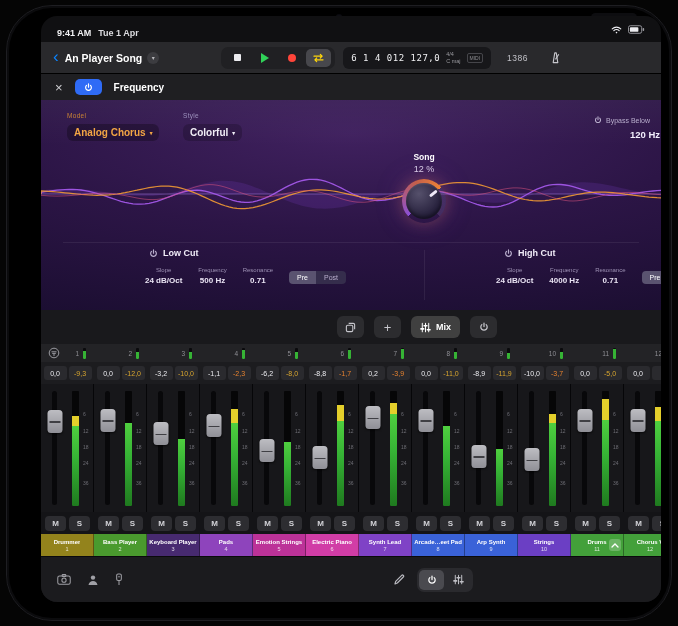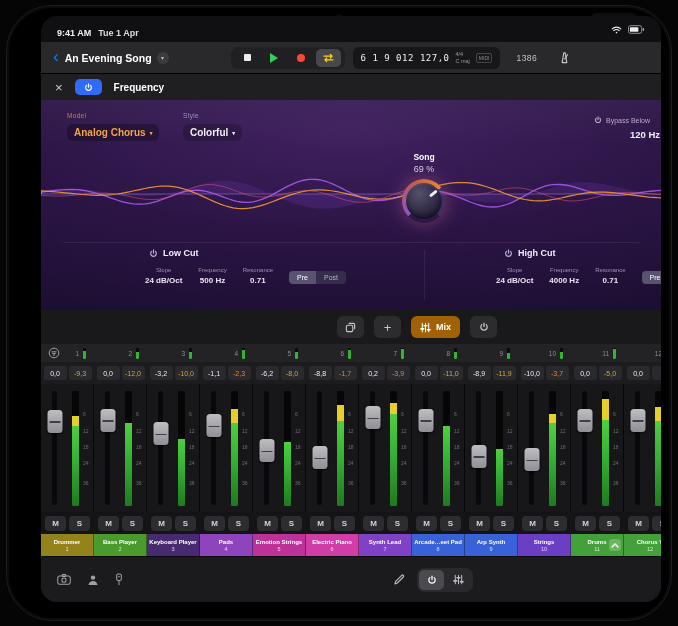--- a/index.html
+++ b/index.html
@@ -87,21 +87,21 @@
   .cp-value{font-size:8px;color:#eae4f4;font-weight:600;display:block;margin-top:3px;}
   .prepost{display:flex;margin-top:4px;}
   .pp-btn{font-size:7px;padding:3px 8px;border:none;color:#b9aecd;background:#352d4c;}
   .pp-btn.pre{border-radius:4px 0 0 4px;background:#5a5370;color:#fff;}
   .pp-btn.post{border-radius:0 4px 4px 0;}
 
   
   .mixer-toolbar{position:absolute;left:0;top:294px;width:100%;height:34px;background:#19191c;display:flex;align-items:center;justify-content:center;}
   .mt-group{display:flex;gap:10px;transform:translateX(66px);align-items:center;}
   .mt-btn{height:22px;min-width:27px;border-radius:6px;background:#2c2c2f;border:none;display:flex;align-items:center;justify-content:center;color:#c6c6cc;font-size:13px;padding:0 6px;}
-  .mix-button{display:flex;gap:5px;align-items:center;background:#a16207;padding:0 9px;font-size:9px;font-weight:600;color:#fff;}
+  .mix-button{display:flex;gap:5px;align-items:center;background:#404040;padding:0 9px;font-size:9px;font-weight:600;color:#fff;}
 
   
   .mixer-head{position:absolute;left:0;top:328px;width:100%;height:18px;background:#232326;display:flex;}
   .mx-head-cell{width:53px;flex:none;display:flex;align-items:center;justify-content:flex-end;gap:4px;padding-right:8px;}
   .mx-num{font-size:6.5px;color:#8f8f95;}
   .mini-meter{width:3px;height:11px;background:#0a0a0c;border-radius:1px;position:relative;overflow:hidden;}
   .mini-fill{position:absolute;bottom:0;left:0;width:100%;background:var(--meter-green);}
   .filter-icon-btn{position:absolute;left:7px;top:3px;background:none;border:none;padding:0;display:flex;}
 
   .mixer-values{position:absolute;left:0;top:346px;width:100%;height:22px;background:#1c1c1f;display:flex;align-items:center;}
@@ -167,42 +167,42 @@
             <rect x="2" y="2" width="9" height="5" rx="1" fill="#ececf0"></rect>
             <rect x="15.5" y="3" width="1.6" height="3" rx="0.7" fill="#9a9aa0"></rect>
           </svg>
       </span>
     </div>
   </div>
 
   <div class="main-toolbar">
     <button class="back-button"><span>‹</span></button>
     <div class="song-title-group">
-      <span class="song-title">An Evening Song</span>
+      <span class="song-title">An Player Song</span>
       <span class="song-chevron">▾</span>
     </div>
     <div class="transport">
       <button class="t-btn">
           <span class="stop-icon"></span>
         </button>
       <button class="t-btn">
           <span class="play-icon"></span>
         </button>
       <button class="t-btn">
           <span class="record-icon"></span>
         </button>
       <button class="t-btn cycle-btn">
         <svg width="13" height="10" viewBox="0 0 14 11" fill="none" stroke="currentColor" stroke-width="1.3" stroke-linecap="round" stroke-linejoin="round">
             <path d="M2 3.5h9m0 0L9 1.5m2 2-2 2"></path>
             <path d="M12 7.5H3m0 0 2-2m-2 2 2 2"></path>
           </svg>
       </button>
     </div>
     <div class="lcd">
-      <span class="lcd-pos">6 1 9 012</span>
+      <span class="lcd-pos">6 1 4 012</span>
       <span class="lcd-tempo">127,0</span>
       <span class="lcd-meta">
         <span>4/4</span>
         <span>C maj</span>
       </span>
       <span class="midi-badge">MIDI</span>
     </div>
     <button class="count-in-button">1386</button>
     <button class="metronome-button">
       <svg width="13" height="13" viewBox="0 0 14 14" fill="none" stroke="#c6c6cc" stroke-width="1.2" stroke-linejoin="round">
@@ -261,21 +261,21 @@
       <div class="bypass-value">120 Hz</div>
     </div>
 
     <div class="level-group">
       <span class="level-label">Level</span>
       <div class="level-value">0.0</div>
     </div>
 
     <div class="drive-group">
       <span class="drive-label">Song</span>
-      <span class="drive-value">69 %</span>
+      <span class="drive-value">12 %</span>
       <div class="knob" id="drive-knob" style="--sweep: 186.3deg; --angle: 51.30000000000001deg;">
         <div class="knob-inner"></div>
         <div class="knob-dot"></div>
       </div>
     </div>
 
     <div class="cut-divider-h"></div>
     <div class="cut-divider-v"></div>
 
     <div class="cut-section cut-low">

